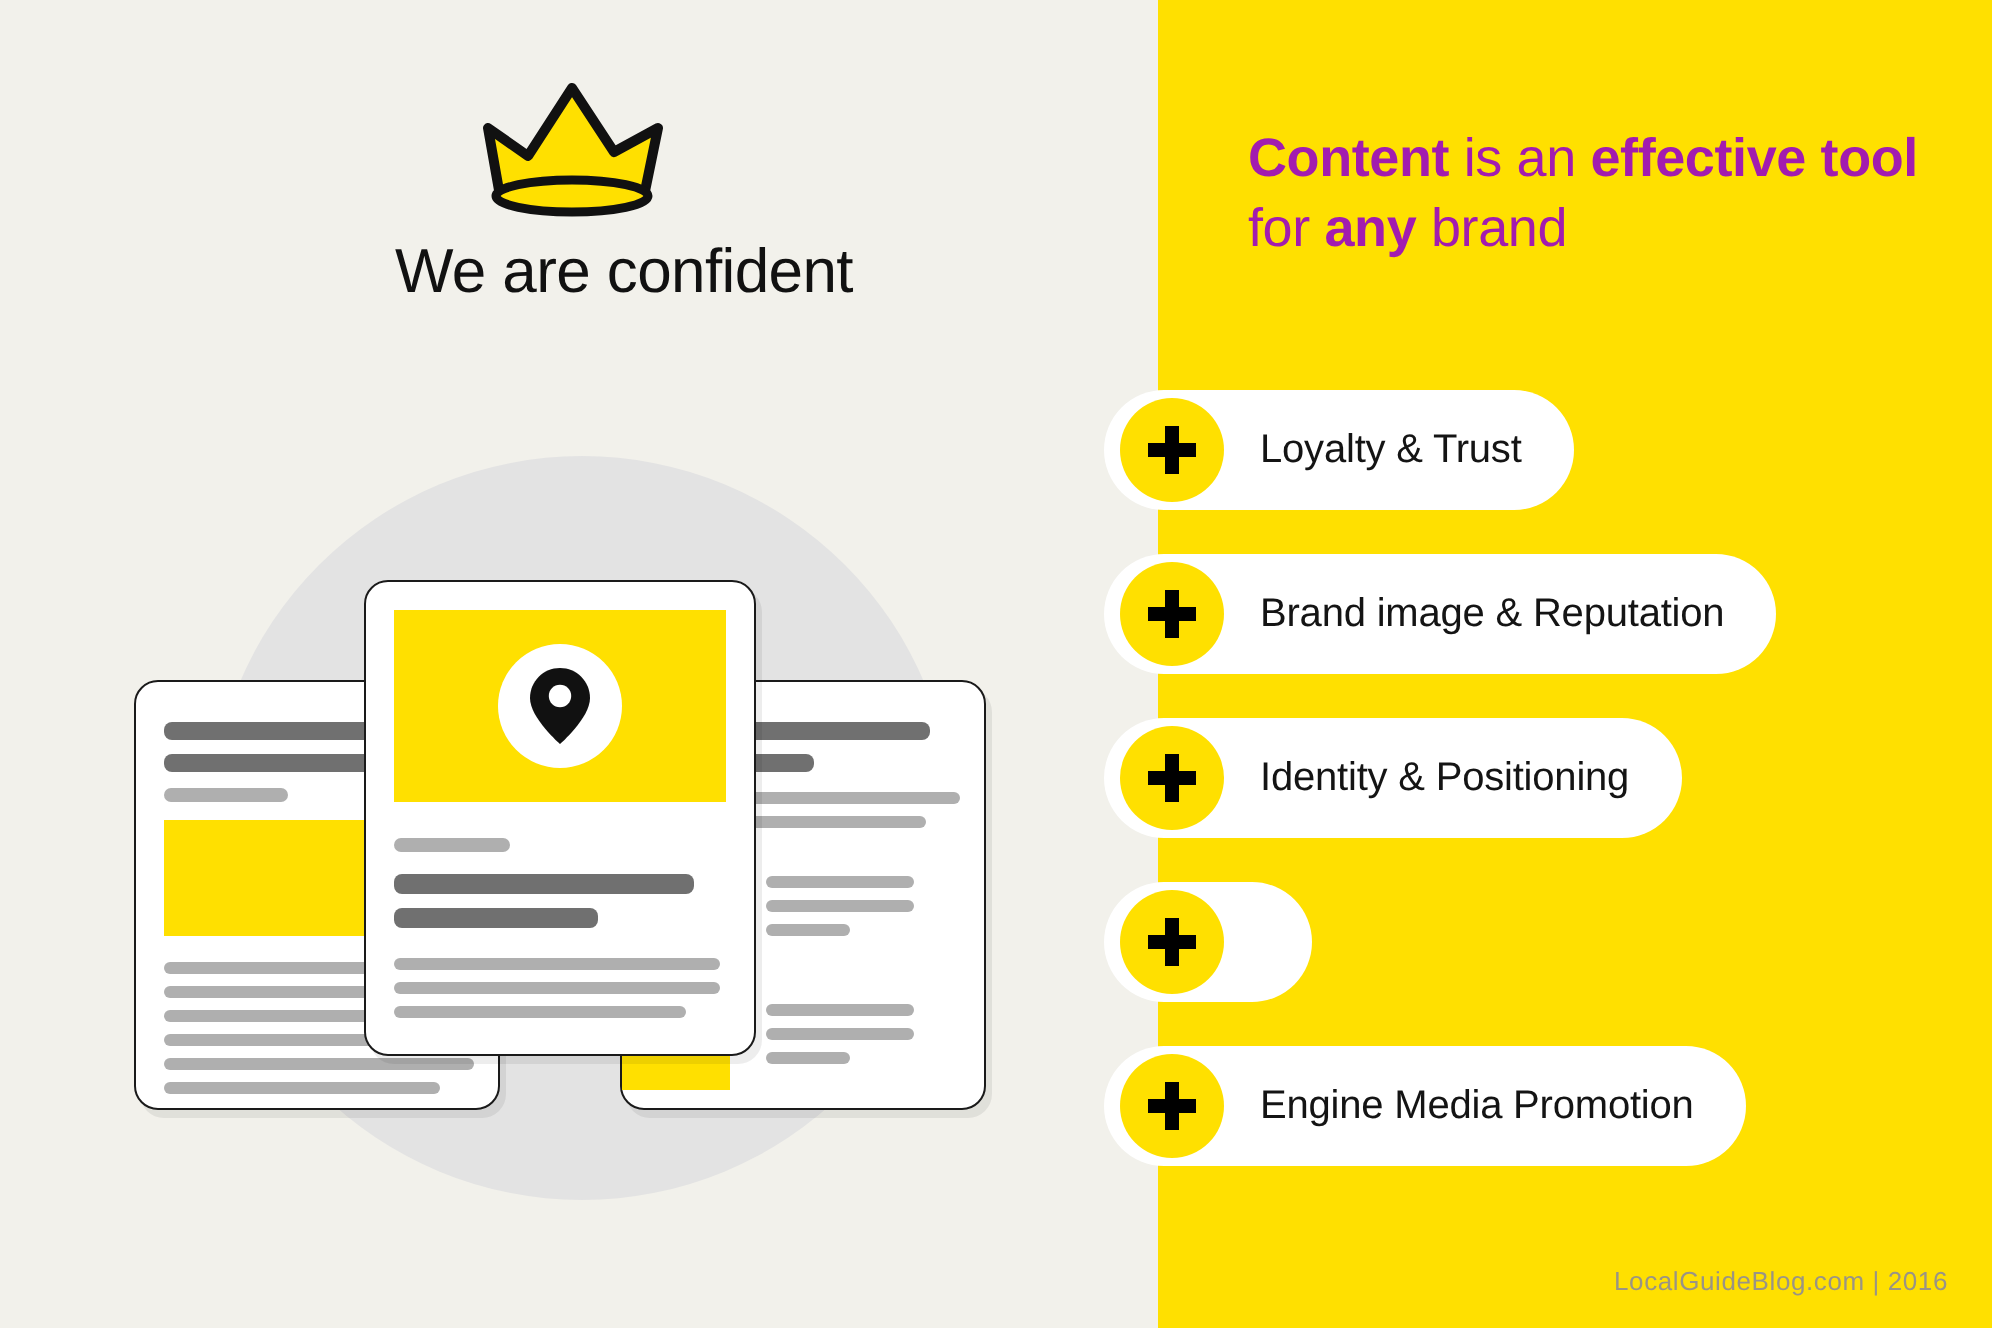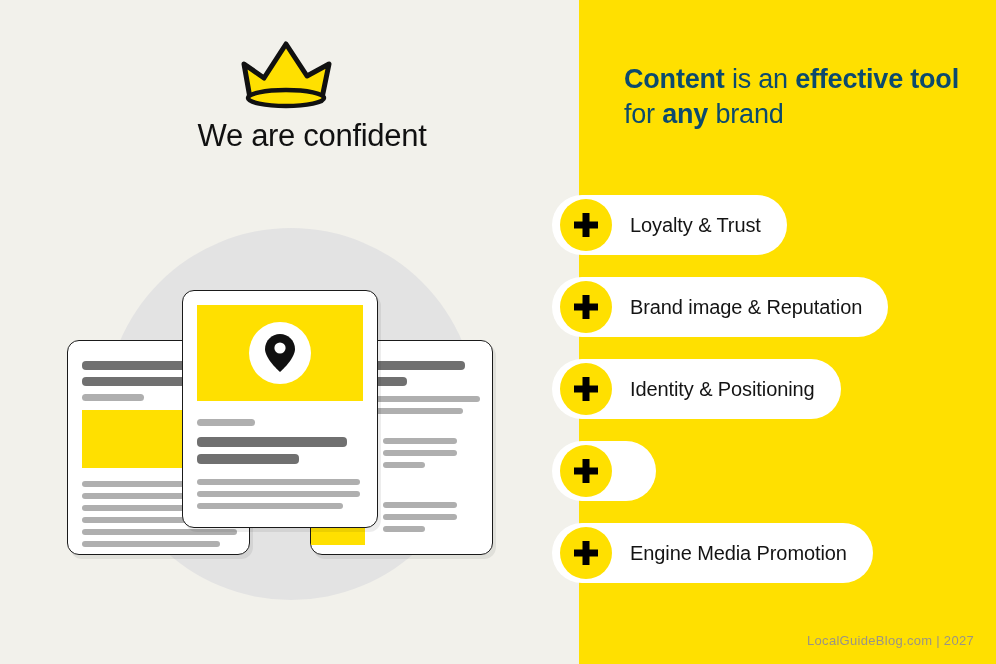--- a/index.html
+++ b/index.html
@@ -29,21 +29,21 @@
     background: #FFE000;
   }
 
   .headline {
     position: absolute;
     left: 45px;
     top: 62px;
     width: 340px;
     font-size: 27px;
     line-height: 1.28;
-    color: #0c4a6e;
+    color: #a21caf;
     font-weight: 400;
     letter-spacing: -0.2px;
   }
   .headline b { font-weight: 700; }
 
   .footer-credit {
     position: absolute;
     right: 22px;
     bottom: 16px;
     font-size: 13px;
@@ -284,16 +284,16 @@
         </div>
         <div class="pill">
           <div class="pill-plus"></div>
         </div>
         <div class="pill">
           <div class="pill-plus"></div>
           <div class="pill-label">Engine Media Promotion</div>
         </div>
       </div>
 
-    <div class="footer-credit">LocalGuideBlog.com  |  2027</div>
+    <div class="footer-credit">LocalGuideBlog.com  |  2016</div>
   </div>
 
 </div>
 
 </body></html>

